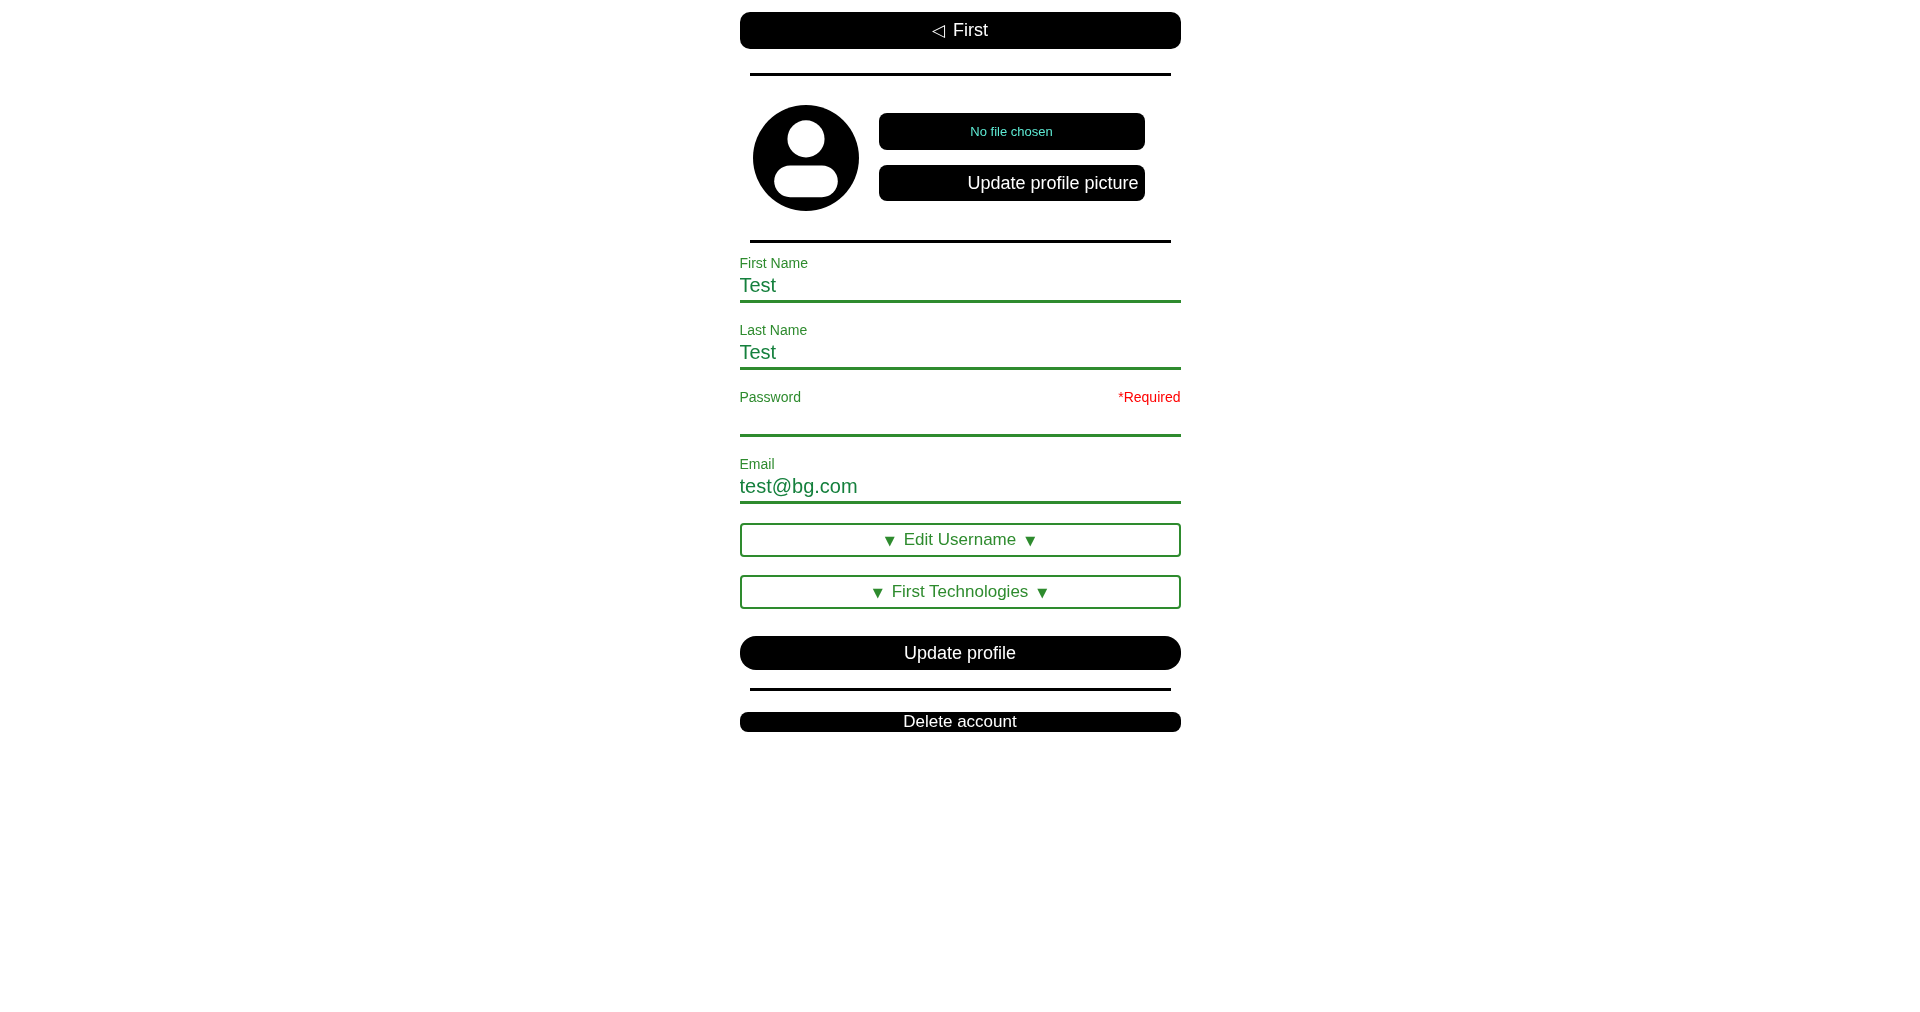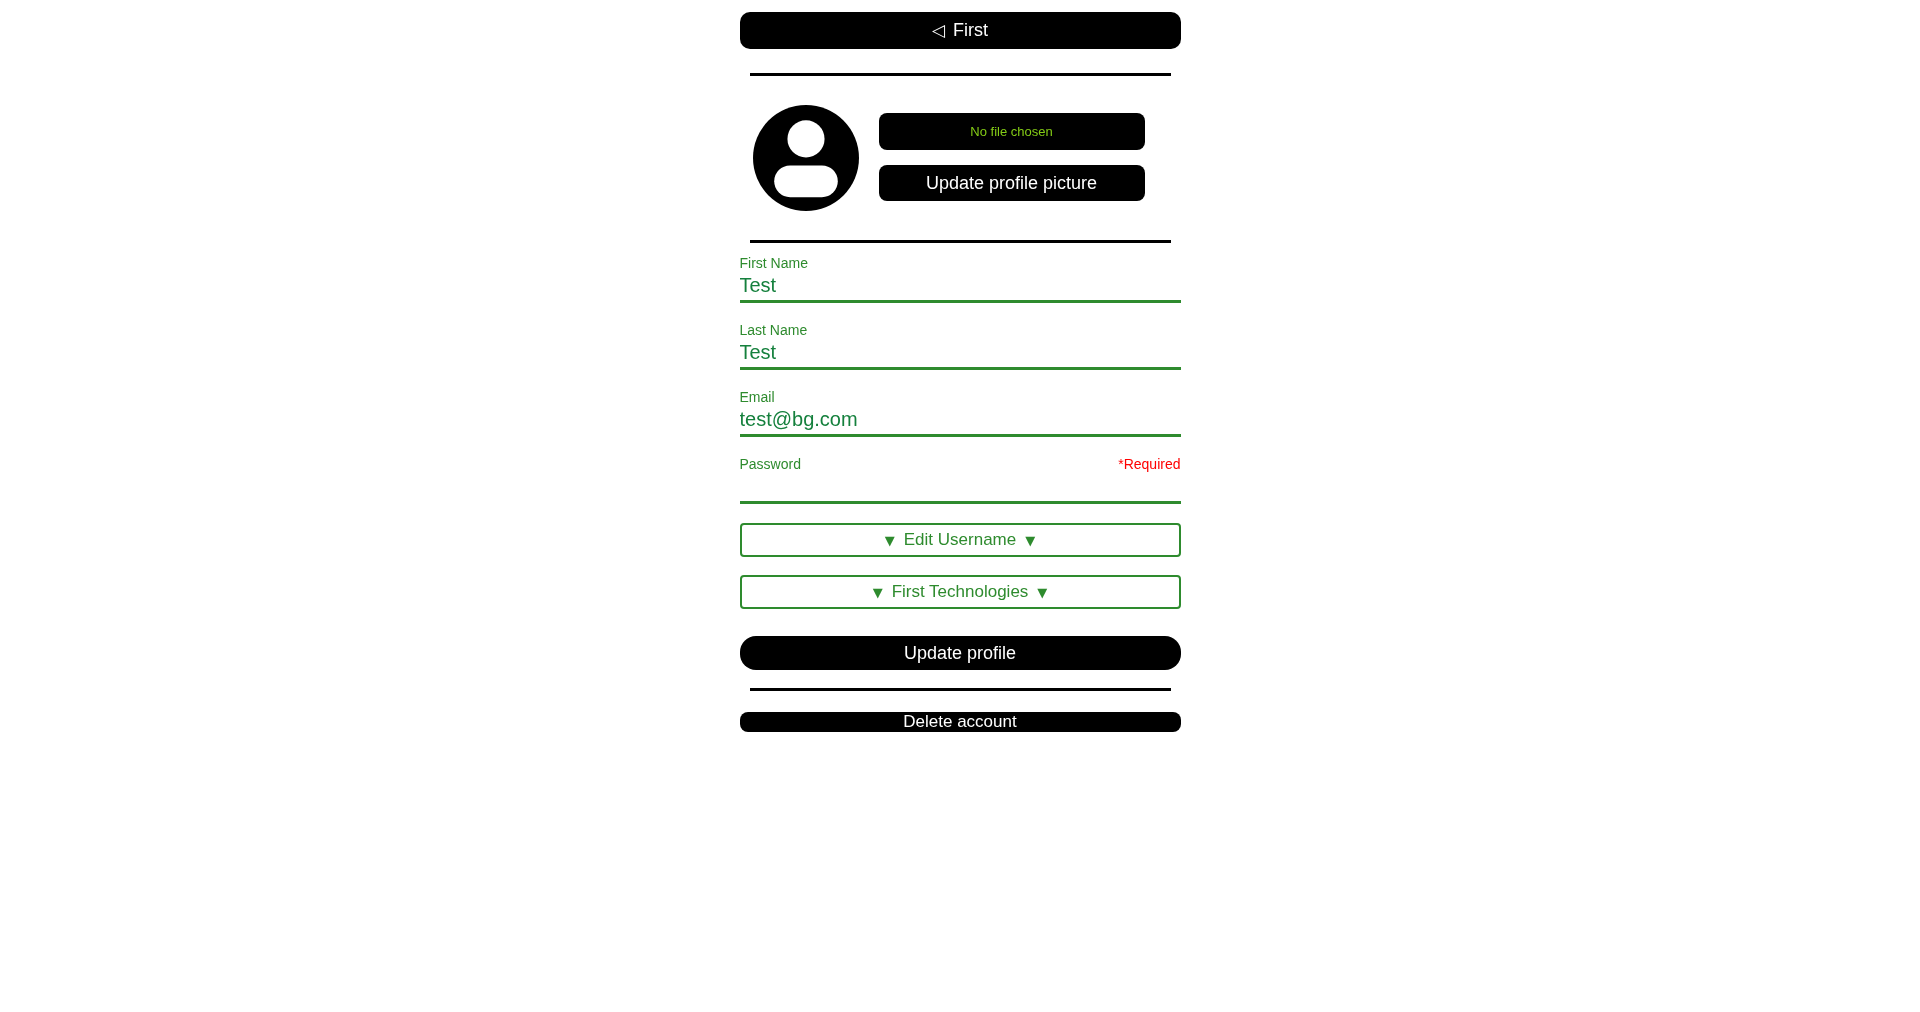--- a/index.html
+++ b/index.html
@@ -65,42 +65,42 @@
   .avatar-svg { width: 106px; height: 106px; display: block; flex: 0 0 auto; }
   .avatar-actions {
     width: 266px;
     margin-top: 8px;
     display: flex;
     flex-direction: column;
     gap: 15px;
   }
   .file-chip {
     background: #000;
-    color: #84cc16;
+    color: #5eead4;
     border: none;
     border-radius: 8px;
     height: 37px;
     font-size: 13px;
     font-family: inherit;
     display: flex;
     align-items: center;
     justify-content: center;
     cursor: pointer;
   }
   .btn-update-pic {
     background: #000;
     color: #fff;
     border: none;
     border-radius: 8px;
     height: 36px;
     font-size: 18px;
     font-family: inherit;
     display: flex;
     align-items: center;
-    justify-content: center;
+    justify-content: flex-end;
     cursor: pointer;
   }
 
   
   .field { margin-bottom: 19px; }
   .field-label-row {
     display: flex;
     justify-content: space-between;
     align-items: flex-end;
     height: 17px;
@@ -205,33 +205,33 @@
     <div class="field">
       <div class="field-label-row">
         <span class="field-label">Last Name</span>
       </div>
       <input class="field-input" type="text" value="Test" style="">
     </div>
 
 
     <div class="field">
       <div class="field-label-row">
-        <span class="field-label">Email</span>
-      </div>
-      <input class="field-input" type="text" value="test@bg.com" style="">
-    </div>
-
-    <div class="field">
-      <div class="field-label-row">
         <span class="field-label">Password</span>
         <span class="required-note">*Required</span>
       </div>
       <input class="field-input" type="password" value="" style="">
     </div>
 
+    <div class="field">
+      <div class="field-label-row">
+        <span class="field-label">Email</span>
+      </div>
+      <input class="field-input" type="text" value="test@bg.com" style="">
+    </div>
+
     <button class="btn-outline languages">
       <span class="triangle-icon">▼</span>
       <span>Edit Username</span>
       <span class="triangle-icon">▼</span>
     </button>
 
     <button class="btn-outline technologies">
       <span class="triangle-icon">▼</span>
       <span>First Technologies</span>
       <span class="triangle-icon">▼</span>

